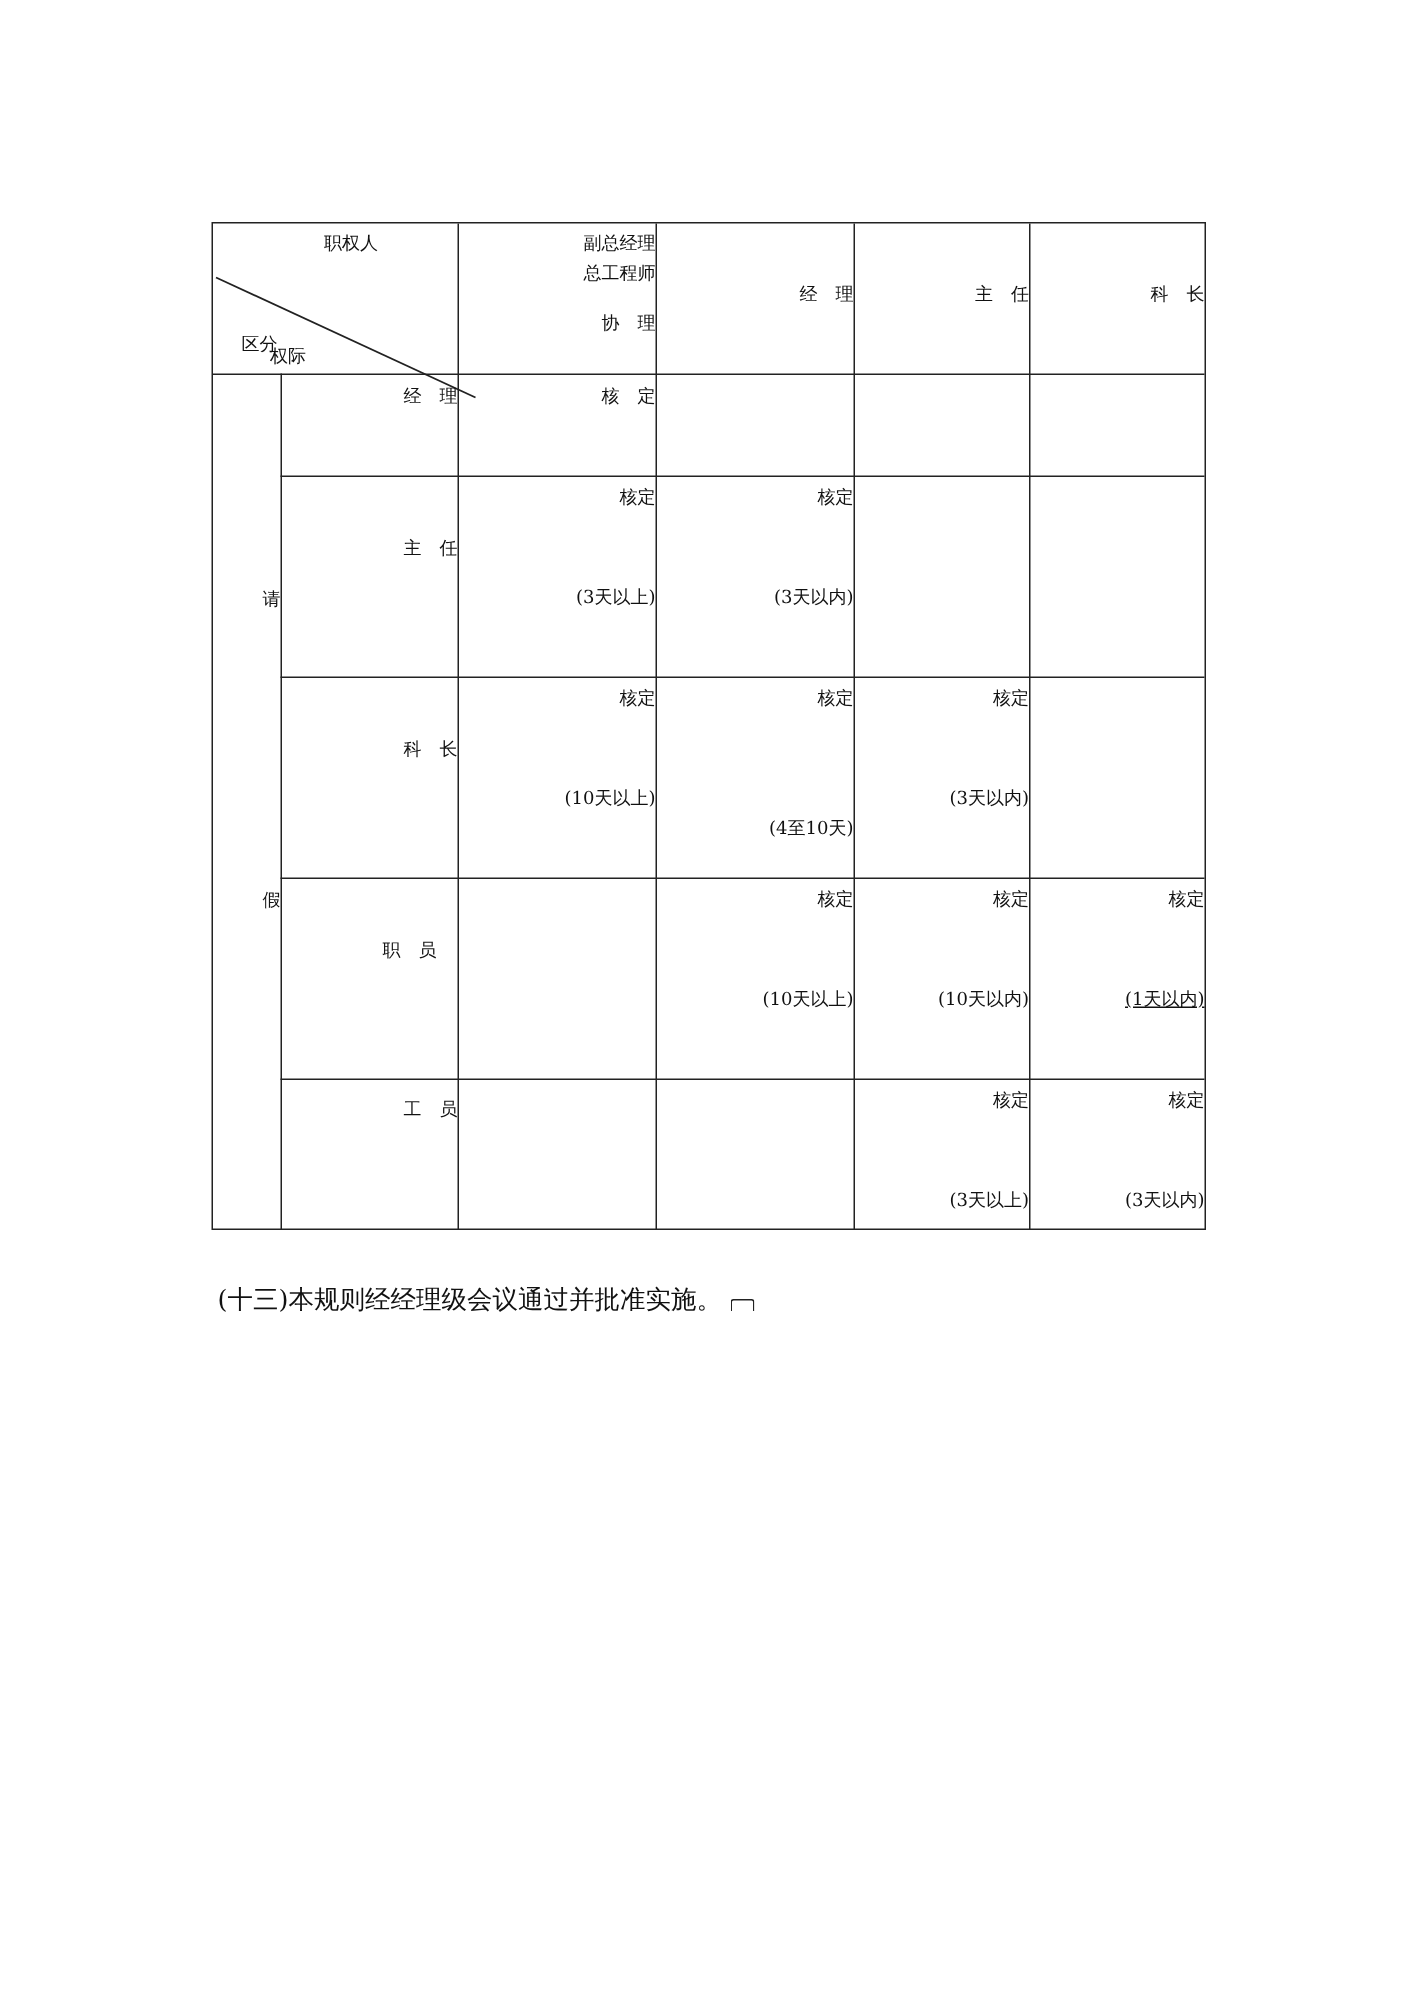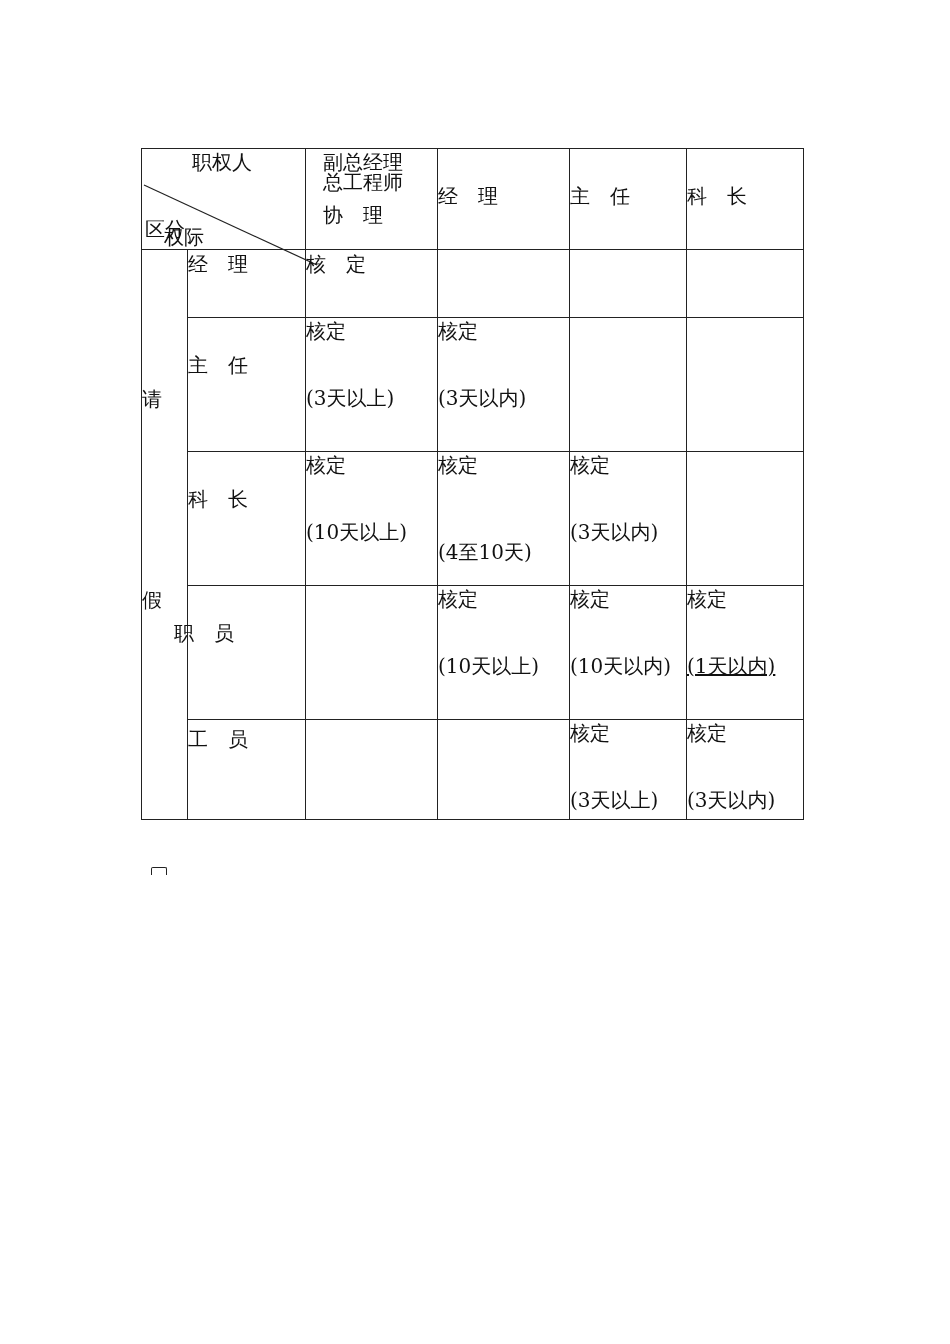--- a/index.html
+++ b/index.html
@@ -1,19 +1,19 @@
 <!DOCTYPE html>
 <html><head>
 <meta charset="utf-8">
 <style>
   html, body { margin:0; padding:0; background:#ffffff; }
   body { width:950px; height:1344px; position:relative; font-family:"DejaVu Serif","Liberation Serif",serif; color:#111; }
   .tbl { position:absolute; left:141px; top:148px; width:663px; height:672px; border:1.5px solid #222; box-sizing:border-box; }
   .ln { position:absolute; background:#222; }
-  .t { position:absolute; font-size:20px; line-height:20px; white-space:nowrap; text-align:left; }
+  .t { position:absolute; font-size:12px; line-height:20px; white-space:nowrap; text-align:right; }
   .para { position:absolute; left:145px; top:856px; font-size:17px; line-height:22px; white-space:nowrap; }
   .mark { display:inline-block; width:14px; height:7px; border:1.5px solid #222; border-bottom:none; border-radius:2px 2px 0 0; margin-left:6px; vertical-align:-2px; }
   svg.diag { position:absolute; left:0; top:0; overflow:visible; }
 </style>
 </head>
 <body>
 
 <div class="tbl">
 
   <div class="ln" style="left:45px;top:100px;width:1px;height:571px;"></div>
@@ -29,21 +29,21 @@
   <div class="ln" style="left:45px;top:570px;width:616px;height:1px;"></div>
 
   <svg class="diag" width="200" height="120">
     <line x1="2" y1="36" x2="175" y2="116" stroke="#222" stroke-width="1.2"></line>
   </svg>
 
   <div class="t" style="left:50px;top:3px;width:60px;">职权人</div>
   <div class="t" style="left:22px;top:37px;width:40px;margin-top:41px;">权际</div>
   <div class="t" style="left:3px;top:70px;width:40px;">区分</div>
 
-  <div class="t" style="left:181px;top:3px;width:131px;">
+  <div class="t" style="left:164px;top:3px;width:131px;">
     <div>副总经理</div>
     <div style="">总工程师</div>
     <div style="margin-top:13px;">协　理</div>
   </div>
   <div class="t" style="left:296px;top:37px;width:131px;">经　理</div>
   <div class="t" style="left:428px;top:37px;width:116px;">主　任</div>
   <div class="t" style="left:545px;top:37px;width:116px;">科　长</div>
 
   <div class="t" style="left:0;top:240px;width:45px;">请</div>
   <div class="t" style="left:0;top:441px;width:45px;">假</div>
@@ -75,14 +75,14 @@
   <div class="t" style="left:545px;top:440px;width:116px;">核定</div>
   <div class="t" style="left:545px;top:507px;width:116px;text-decoration:underline;">(1天以内)</div>
 
   <div class="t" style="left:428px;top:574px;width:116px;">核定</div>
   <div class="t" style="left:428px;top:641px;width:116px;">(3天以上)</div>
   <div class="t" style="left:545px;top:574px;width:116px;">核定</div>
   <div class="t" style="left:545px;top:641px;width:116px;">(3天以内)</div>
 </div>
 
 <div class="para">
-  <span class="mark"></span>
+  <span>(十三)本规则经经理级会议通过并批准实施。</span><span class="mark"></span>
 </div>
 
 </body></html>

